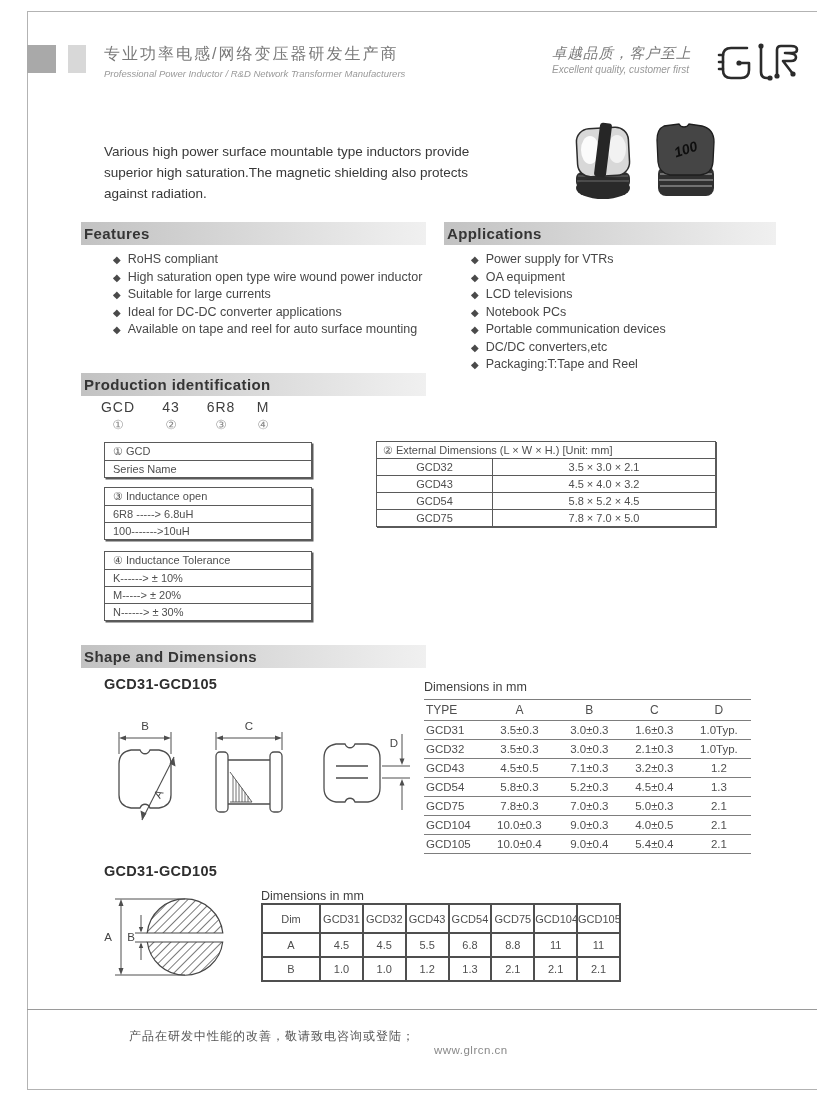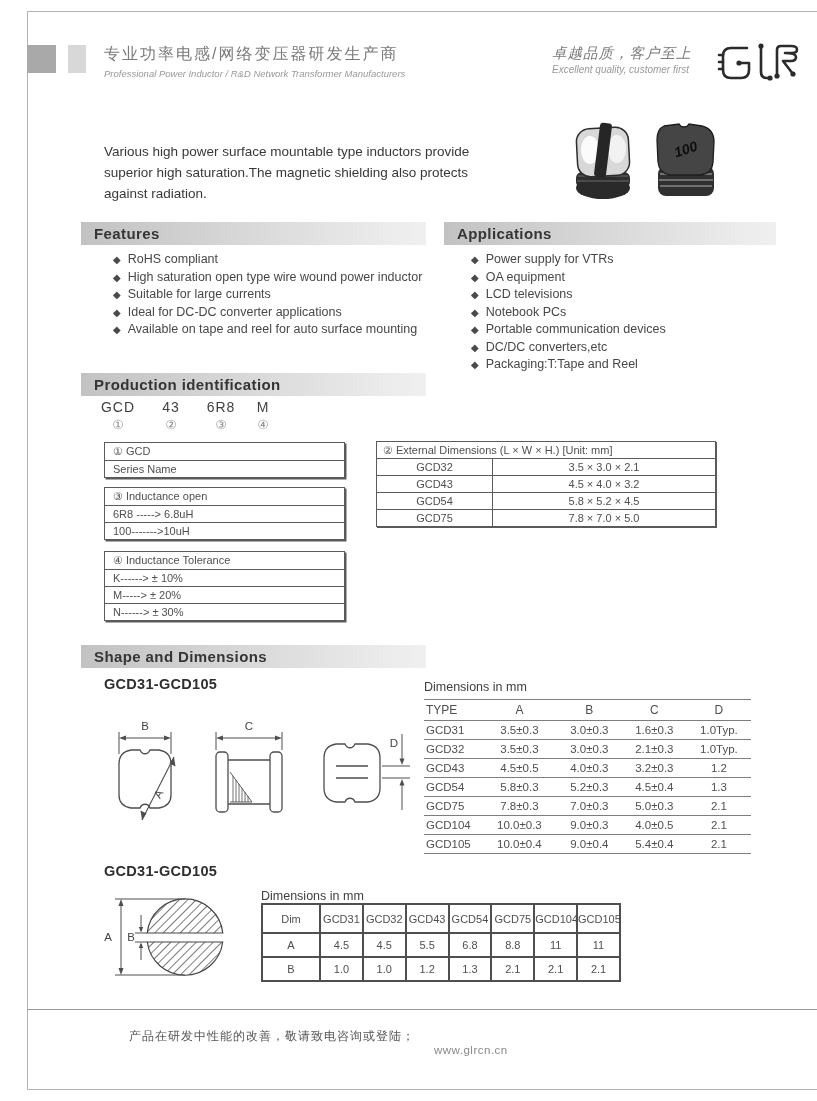--- a/index.html
+++ b/index.html
@@ -22,41 +22,41 @@
   .title-bar { position:absolute; left:55px; top:103px; width:697px; height:31px;
                background:linear-gradient(90deg,#cbcbcb,#dedede 70%,#dcdcdc);
                font-size:20px; font-weight:bold; font-style:italic; color:#3a3a3a;
                line-height:31px; padding-left:14px; letter-spacing:.5px; }
   .intro { position:absolute; left:88px; top:141px; width:392px; font-size:13.5px;
            line-height:21px; color:#383838; }
   .products { position:absolute; left:548px; top:116px; }
 
   
   .bar { position:absolute; height:23px; background:linear-gradient(90deg,#c2c2c2,#ebebeb 88%,#f0f0f0);
-         font-size:15px; font-weight:bold; color:#353535; line-height:23px; padding-left:13px; letter-spacing:.4px; }
+         font-size:15px; font-weight:bold; color:#353535; line-height:23px; padding-left:3px; letter-spacing:.4px; }
   .bar-features   { left:65px;  top:222px; width:345px; }
   .bar-apps       { left:428px; top:222px; width:332px; }
   .bar-production { left:65px;  top:373px; width:345px; }
   .bar-shape      { left:65px;  top:645px; width:345px; }
 
   
   ul.blist { position:absolute; list-style:none; }
   .list-features { left:97px;  top:251px; width:330px; }
   .list-apps     { left:455px; top:251px; width:300px; }
   ul.blist li { font-size:12.5px; color:#474747; line-height:17.5px; display:flex; align-items:baseline; }
   ul.blist .dia { font-size:10px; color:#4a4a4a; margin-right:7px; }
 
   
   .part-code { position:absolute; left:75px; top:399px; display:flex; }
   .pc-col { text-align:center; }
   .pc-col .code { font-size:14px; color:#3f3f3f; letter-spacing:1px; }
   .pc-col .num  { font-size:12.5px; color:#8a8a8a; margin-top:2px; }
   .w1{width:54px}.w2{width:52px}.w3{width:48px}.w4{width:36px}
 
-  table.mini { position:absolute; width:241px; border-collapse:collapse; background:#fff;
+  table.mini { position:absolute; width:208px; border-collapse:collapse; background:#fff;
                box-shadow:1.5px 1.5px 0 #5a5a5a; }
   table.mini th, table.mini td { border:1px solid #5a5a5a; font-size:11px; font-weight:normal;
                color:#4f4f4f; text-align:left; padding:2px 8px; height:17px; }
   .mini-1 { left:88px; top:442px; }
   .mini-2 { left:88px; top:487px; }
   .mini-3 { left:88px; top:551px; }
 
   table.ext { position:absolute; left:360px; top:441px; width:340px; border-collapse:collapse;
               box-shadow:1px 1px 0 #5a5a5a; }
   table.ext th, table.ext td { border:1px solid #5a5a5a; font-size:11px; font-weight:normal;
@@ -360,21 +360,21 @@
         <tr>
           <td>GCD32</td>
           <td>3.5±0.3</td>
           <td>3.0±0.3</td>
           <td>2.1±0.3</td>
           <td>1.0Typ.</td>
         </tr>
         <tr>
           <td>GCD43</td>
           <td>4.5±0.5</td>
-          <td>4.0±0.3</td>
+          <td>7.1±0.3</td>
           <td>3.2±0.3</td>
           <td>1.2</td>
         </tr>
         <tr>
           <td>GCD54</td>
           <td>5.8±0.3</td>
           <td>5.2±0.3</td>
           <td>4.5±0.4</td>
           <td>1.3</td>
         </tr>

